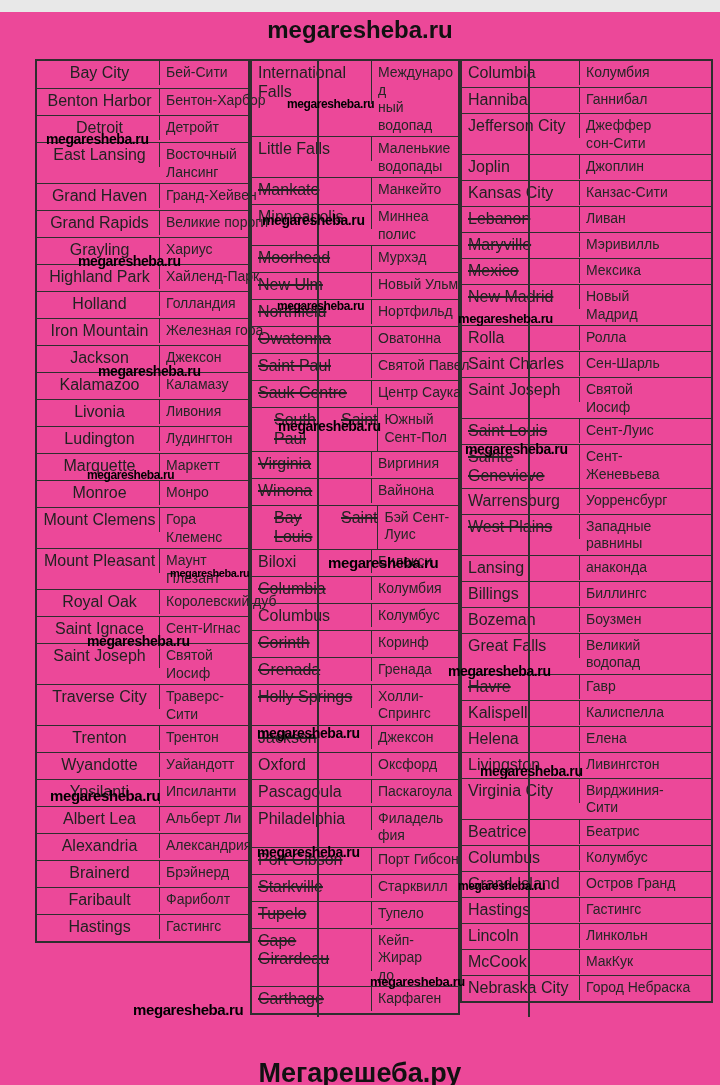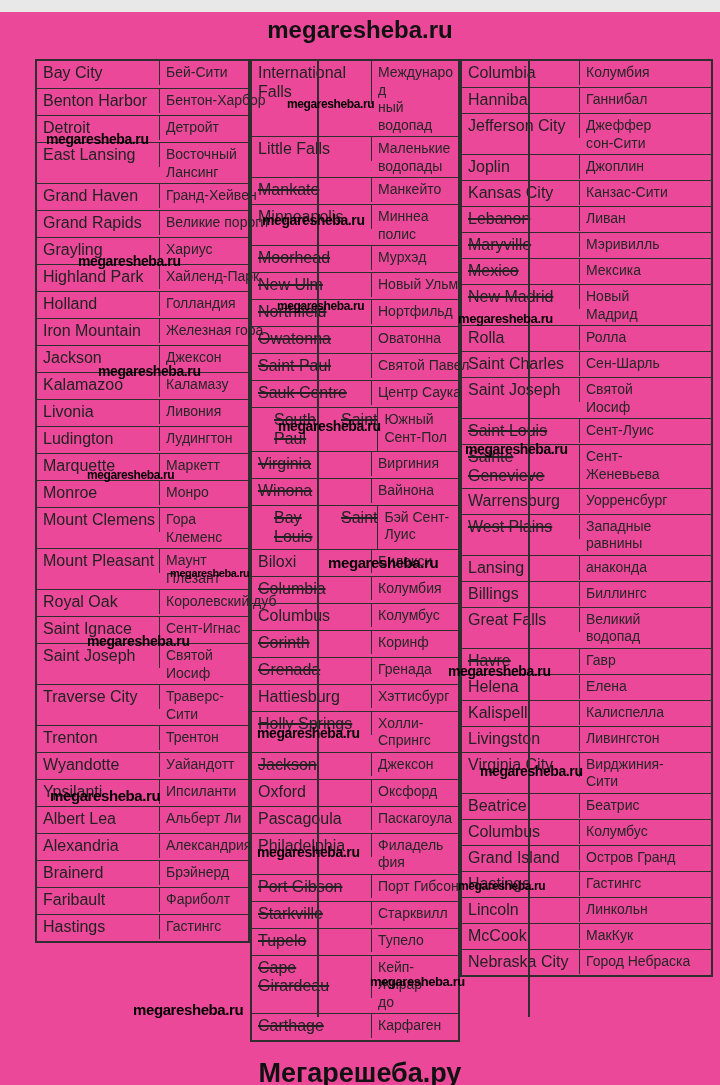--- a/index.html
+++ b/index.html
@@ -14,21 +14,21 @@
   
   .group{position:absolute; top:47px; border:2px solid #2e2e2e; background:transparent; box-sizing:border-box;}
   .g0{left:35px;  width:215px;}
   .g1{left:250px; width:210px;}
   .g2{left:460px; width:253px;}
   .row{display:flex; align-items:flex-start; border-top:1px solid #2e2e2e; min-height:27px; box-sizing:border-box;}
   .g2 .row{min-height:26px;}
   .row:first-child{border-top:none;}
   .cell{padding:3px 3px 2px 6px; box-sizing:border-box; line-height:1.18;}
   .cell.en{font-size:16px; border-right:1px solid #2e2e2e; color:#222;}
-  .g0 .cell.en{flex:0 0 123px;}
+  .g0 .cell.en{flex:0 0 123px;text-align:center;}
   .g1 .cell.en{flex:0 0 120px;}
   .g2 .cell.en{flex:0 0 118px;}
   .cell.ru{flex:1 1 auto; font-size:14px; line-height:1.25; color:#262626; overflow-wrap:break-word; min-width:0;}
   .cell.ru.nowrap{white-space:nowrap; overflow:visible;}
   .cell.en.struck, .cell.en.struck .en-main{text-decoration:line-through; text-decoration-thickness:1.5px;}
   .cell.en.split{display:flex; padding:3px 0 2px 16px;}
   .en-main{flex:0 0 64px; padding-left:6px; box-sizing:border-box;}
   .en-sub{flex:1; padding-left:9px; text-decoration:line-through; text-decoration-thickness:1.5px;}
   
   .vline{position:absolute; top:47px; height:958px; width:1.5px; background:#2e2e2e; z-index:3;}
@@ -246,24 +246,20 @@
         </div>
         <div class="row">
           <div class="cell en struck">Corinth</div>
           <div class="cell ru">Коринф</div>
         </div>
         <div class="row">
           <div class="cell en struck">Grenada</div>
           <div class="cell ru">Гренада</div>
         </div>
         <div class="row">
-          <div class="cell en">Hattiesburg</div>
-          <div class="cell ru nowrap">Хэттисбург</div>
-        </div>
-        <div class="row">
           <div class="cell en struck">Holly Springs</div>
           <div class="cell ru">Холли-<br>Спрингс</div>
         </div>
         <div class="row">
           <div class="cell en struck">Jackson</div>
           <div class="cell ru">Джексон</div>
         </div>
         <div class="row">
           <div class="cell en">Oxford</div>
           <div class="cell ru">Оксфорд</div>
@@ -364,34 +360,38 @@
         </div>
         <div class="row">
           <div class="cell en">Lansing</div>
           <div class="cell ru">анаконда</div>
         </div>
         <div class="row">
           <div class="cell en">Billings</div>
           <div class="cell ru">Биллингс</div>
         </div>
         <div class="row">
+          <div class="cell en">Bozeman</div>
+          <div class="cell ru">Боузмен</div>
+        </div>
+        <div class="row">
           <div class="cell en">Great Falls</div>
           <div class="cell ru">Великий<br>водопад</div>
         </div>
         <div class="row">
           <div class="cell en struck">Havre</div>
           <div class="cell ru">Гавр</div>
         </div>
         <div class="row">
+          <div class="cell en">Kalispell</div>
+          <div class="cell ru">Калиспелла</div>
+        </div>
+        <div class="row">
           <div class="cell en">Helena</div>
           <div class="cell ru">Елена</div>
-        </div>
-        <div class="row">
-          <div class="cell en">Kalispell</div>
-          <div class="cell ru">Калиспелла</div>
         </div>
         <div class="row">
           <div class="cell en">Livingston</div>
           <div class="cell ru">Ливингстон</div>
         </div>
         <div class="row">
           <div class="cell en">Virginia City</div>
           <div class="cell ru">Вирджиния-<br>Сити</div>
         </div>
         <div class="row">

